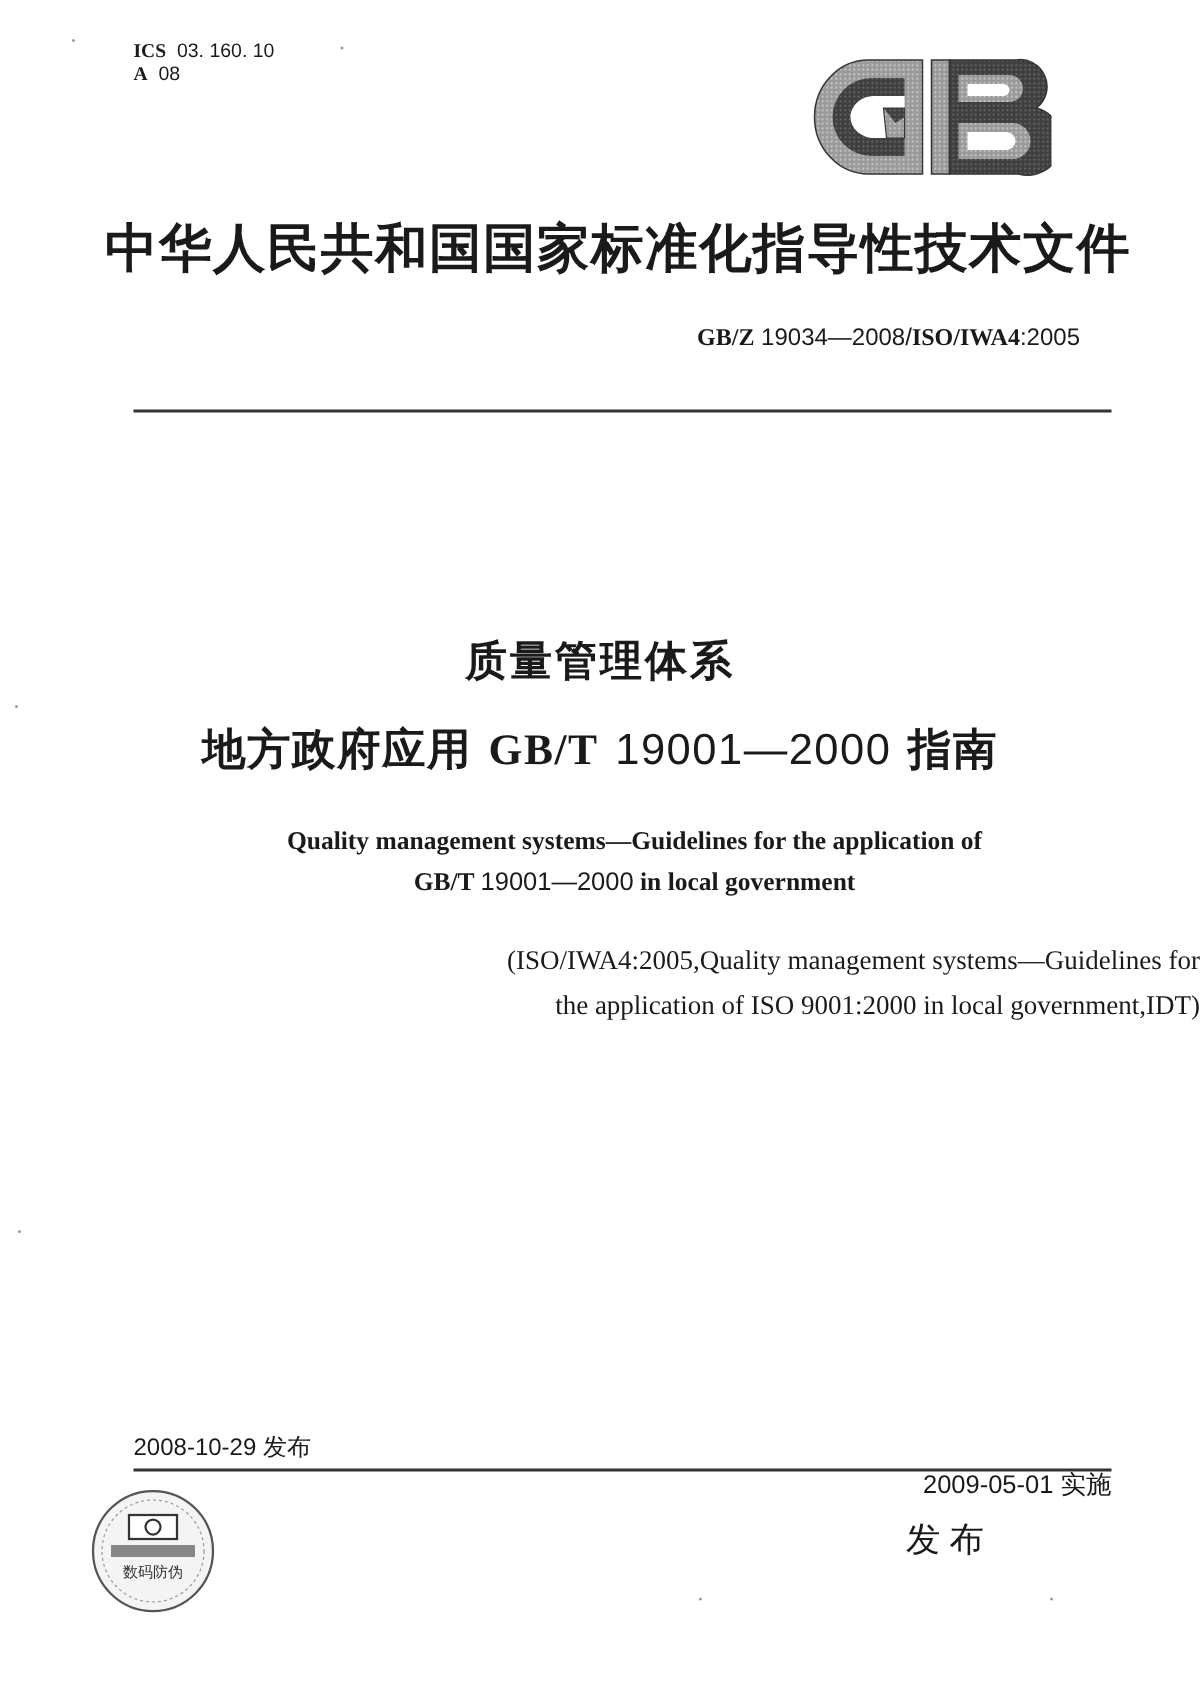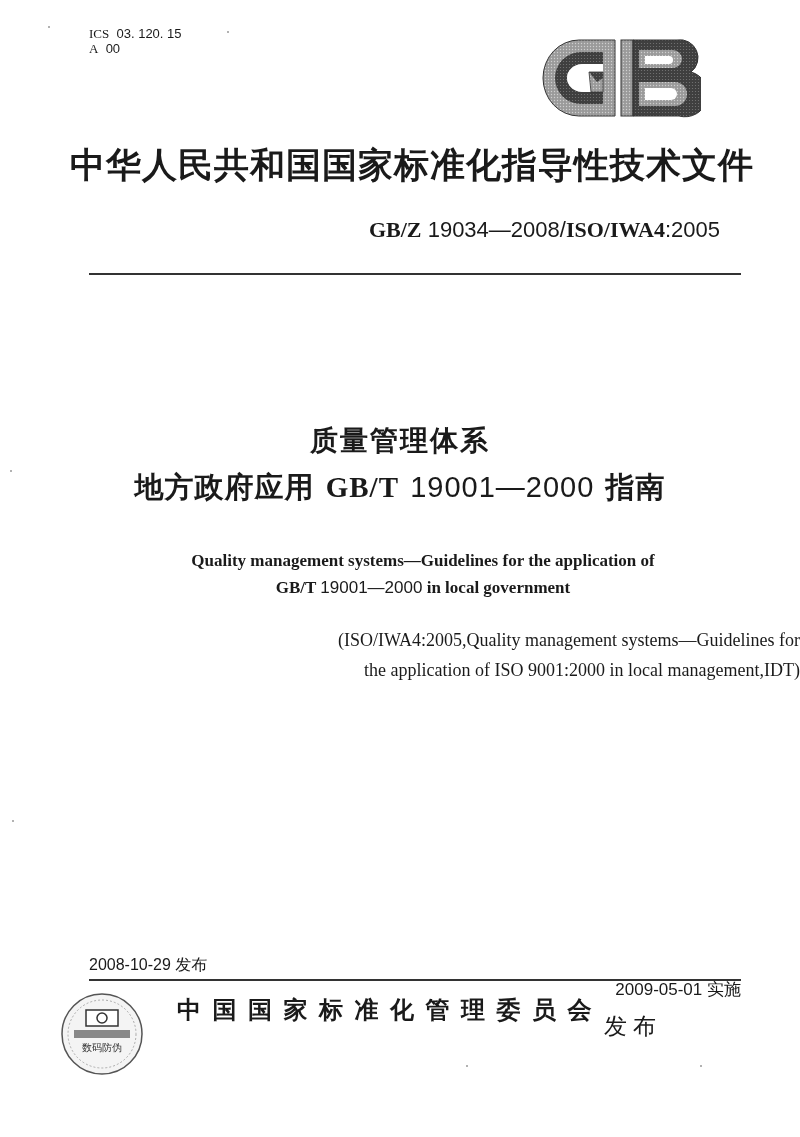--- a/index.html
+++ b/index.html
@@ -1,46 +1,46 @@
 <!DOCTYPE html>
 <html><head>
   <meta charset="utf-8">
   <style>
     html, body { margin: 0; padding: 0; background: #ffffff; }
     body { width: 800px; height: 1137px; position: relative; overflow: hidden; color: #1a1a1a; font-family: "DejaVu Sans", sans-serif; }
     .abs { position: absolute; }
     .ics { left: 89px; top: 26px; font-family: "Liberation Sans", sans-serif; font-size: 13px; line-height: 15px; }
-    .ics b { font-family: "Liberation Serif", serif; font-weight: normal; }
+    .ics b { font-family: "Liberation Serif", serif; font-weight: bold; }
     .gb-logo { left: 541px; top: 36px; width: 160px; height: 84px; }
     .doc-type { left: 70px; top: 142px; width: 680px; font-family: "DejaVu Serif", serif; font-size: 35px; font-weight: bold; letter-spacing: 1px; white-space: nowrap; text-align: right; }
-    .doc-code { right: 80px; top: 217px; font-family: "Liberation Sans", sans-serif; font-size: 22px; white-space: nowrap; }
+    .doc-code { right: 80px; top: 217px; font-family: "Liberation Sans", sans-serif; font-size: 16px; white-space: nowrap; }
     .doc-code .serif { font-family: "Liberation Serif", serif; font-weight: bold; }
     .rule1 { left: 89px; top: 273px; width: 652px; height: 2px; background: #333; }
     .title-cn-1 { left: 0; width: 800px; top: 422px; text-align: center; font-family: "DejaVu Sans", sans-serif; font-size: 28px; font-weight: bold; letter-spacing: 2px; }
-    .title-cn-2 { left: 0; width: 800px; top: 468px; text-align: center; font-family: "DejaVu Sans", sans-serif; font-size: 29px; font-weight: bold; letter-spacing: 1px; white-space: nowrap; }
+    .title-cn-2 { left: 0; width: 800px; top: 480px; text-align: center; font-family: "DejaVu Sans", sans-serif; font-size: 29px; font-weight: bold; letter-spacing: 1px; white-space: nowrap; }
     .title-cn-2 .serif { font-family: "Liberation Serif", serif; }
     .title-cn-2 .sans { font-family: "Liberation Sans", sans-serif; font-weight: normal; }
     .title-en { left: 0; width: 800px; top: 547px; text-align: center; font-family: "Liberation Serif", serif; font-weight: bold; font-size: 17px; line-height: 27px; padding-left: 23px; }
     .title-en .sans { font-family: "Liberation Sans", sans-serif; font-weight: normal; }
     .idt-note { left: 0; width: 800px; top: 625px; text-align: right; font-family: "Liberation Serif", serif; font-size: 18px; line-height: 30px; }
     .issue-date { left: 89px; top: 955px; font-family: "Liberation Sans", sans-serif; font-size: 16px; }
     .impl-date { right: 59px; top: 955px; font-family: "Liberation Sans", sans-serif; font-size: 17px; margin-top: 23px; }
     .rule2 { left: 89px; top: 979px; width: 652px; height: 2px; background: #333; }
     .stamp { left: 56px; top: 988px; width: 92px; height: 92px; }
     .issuer { left: 177px; top: 996px; font-family: "DejaVu Serif", serif; font-weight: bold; font-size: 24px; line-height: 28px; white-space: nowrap; }
     .issuer .l2 { letter-spacing: 11.5px; }
     .issue-label { left: 604px; top: 1011px; font-family: "DejaVu Sans", sans-serif; font-size: 23px; letter-spacing: 6px; }
     .speck { position: absolute; width: 2px; height: 2px; background: #999; border-radius: 1px; }
   </style>
 </head>
 <body>
 
 <div class="abs ics">
-  <div><b>ICS</b>&nbsp;&nbsp;<span>03. 120. 15</span></div>
-  <div><b>A</b>&nbsp;&nbsp;<span>00</span></div>
+  <div><b>ICS</b>&nbsp;&nbsp;<span>03. 160. 10</span></div>
+  <div><b>A</b>&nbsp;&nbsp;<span>08</span></div>
 </div>
 
 <svg class="abs gb-logo" viewBox="0 0 160 84">
   <defs>
     <pattern id="dots" width="3" height="3" patternUnits="userSpaceOnUse">
       <rect width="3" height="3" fill="#9a9a9a"></rect>
       <circle cx="1.5" cy="1.5" r="0.7" fill="#cfcfcf"></circle>
     </pattern>
     <pattern id="dotsdark" width="3" height="3" patternUnits="userSpaceOnUse">
       <rect width="3" height="3" fill="#3f3f3f"></rect>
@@ -71,38 +71,37 @@
 <div class="abs title-cn-1">质量管理体系</div>
 <div class="abs title-cn-2"><span>地方政府应用</span> <span class="serif">GB/T</span> <span class="sans">19001—2000</span> <span>指南</span></div>
 
 <div class="abs title-en">
   <div>Quality management systems—Guidelines for the application of</div>
   <div><span>GB/T</span> <span class="sans">19001—2000</span> <span>in local government</span></div>
 </div>
 
 <div class="abs idt-note">
   <div>(ISO/IWA4:2005,Quality management systems—Guidelines for</div>
-  <div>the application of ISO 9001:2000 in local management,IDT)</div>
+  <div>the application of ISO 9001:2000 in local government,IDT)</div>
 </div>
 
 <div class="abs issue-date">2008-10-29 发布</div>
 <div class="abs impl-date">2009-05-01 实施</div>
 <div class="abs rule2"></div>
 
 <svg class="abs stamp" viewBox="0 0 92 92">
   <circle cx="46" cy="46" r="40" fill="#f4f4f4" stroke="#555" stroke-width="1.5"></circle>
   <circle cx="46" cy="46" r="34" fill="none" stroke="#999" stroke-width="0.8" stroke-dasharray="2 2"></circle>
   <rect x="30" y="22" width="32" height="16" fill="#fff" stroke="#333" stroke-width="1.5"></rect>
   <circle cx="46" cy="30" r="5" fill="none" stroke="#333" stroke-width="1.5"></circle>
   <rect x="18" y="42" width="56" height="8" fill="#888"></rect>
   <text x="46" y="63" text-anchor="middle" font-size="10" fill="#333" font-family="DejaVu Sans, sans-serif">数码防伪</text>
 </svg>
 
 <div class="abs issuer">
-  <div class="l2">中国国家标准化管理委员会</div>
 </div>
 <div class="abs issue-label">发布</div>
 
 <span class="speck" style="left:48px;top:26px"></span>
 <span class="speck" style="left:227px;top:31px"></span>
 <span class="speck" style="left:10px;top:470px"></span>
 <span class="speck" style="left:12px;top:820px"></span>
 <span class="speck" style="left:466px;top:1065px"></span>
 <span class="speck" style="left:700px;top:1065px"></span>
 

